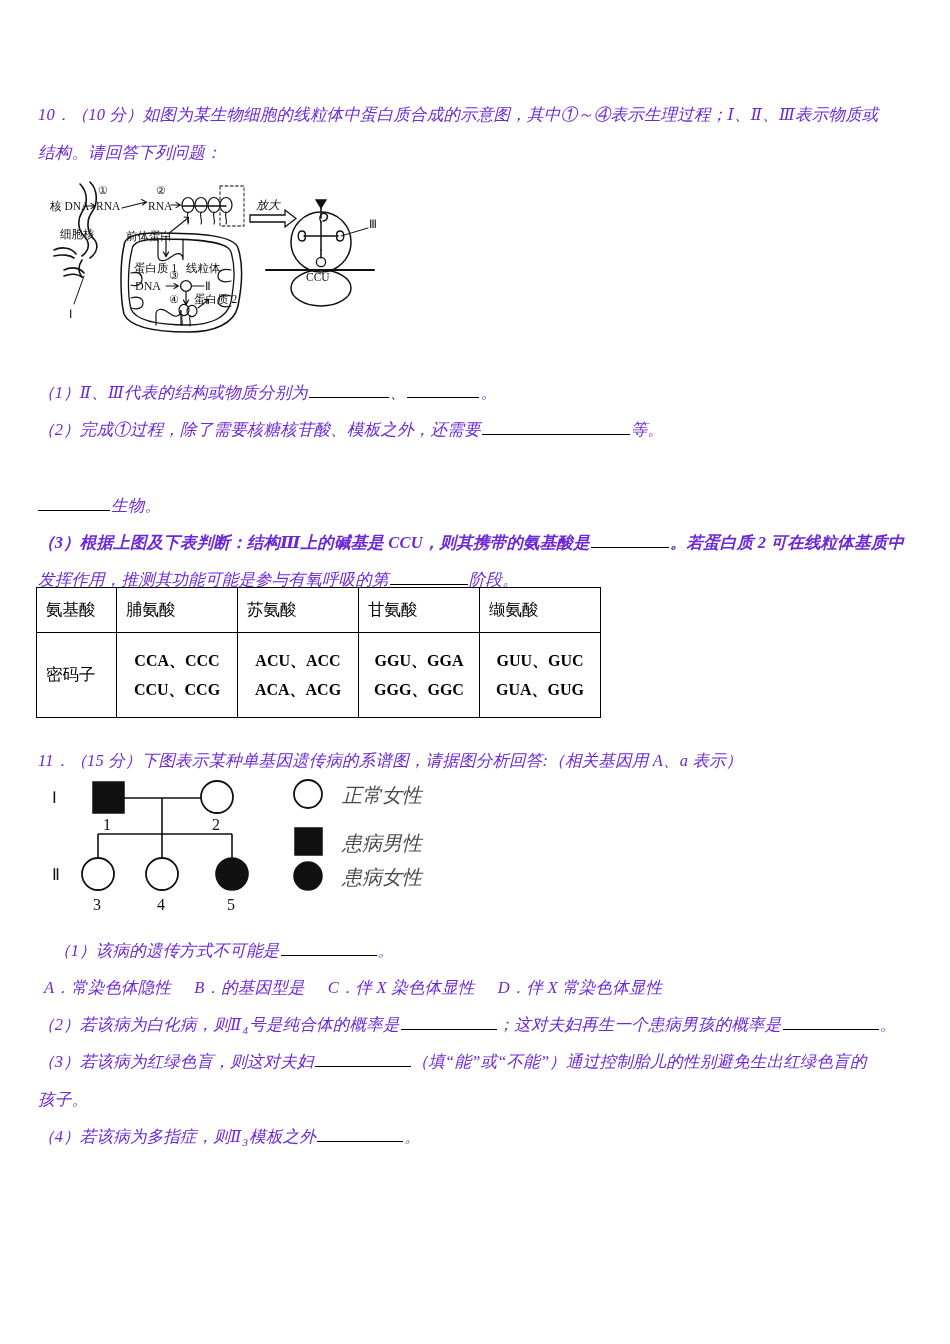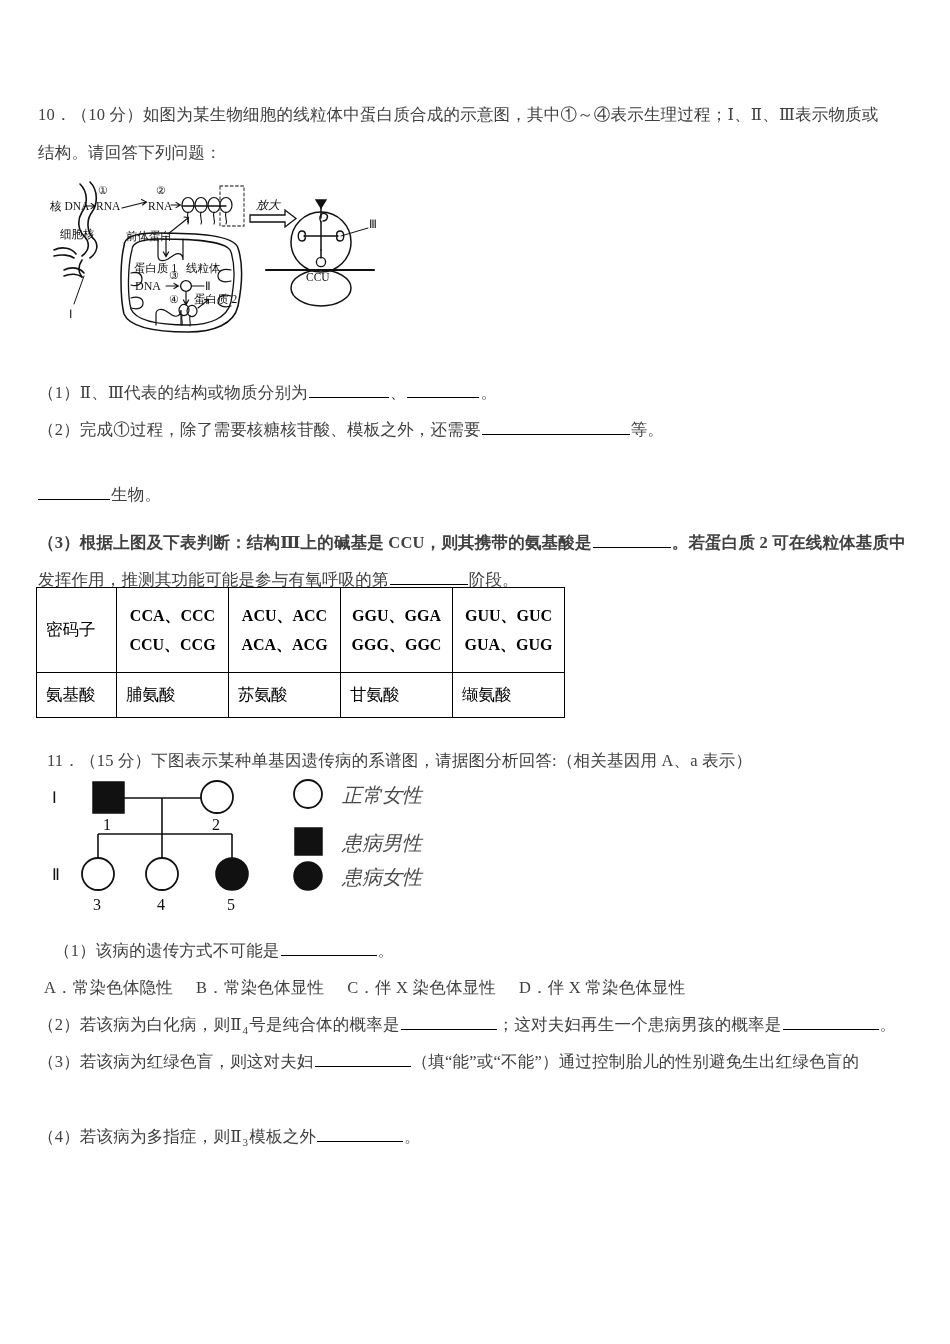--- a/index.html
+++ b/index.html
@@ -20,22 +20,23 @@
     left: 0; top: 0;
     width: 950px;
     height: 1344px;
   }
   .block {
     position: absolute;
   }
   .q-text {
     font-size: 16.5px;
     line-height: 38px;
-    color: #404040;
+    color: #6d28d9;
     letter-spacing: 0.2px;
+    font-style: italic;
   }
   .bold { font-weight: 700; }
   .fill {
     display: inline-block;
     border-bottom: 1.4px solid #000;
     vertical-align: baseline;
     height: 15px;
     margin: 0 1px;
   }
   .sub {
@@ -54,21 +55,21 @@
   
   #fig-protein-synthesis {
     left: 38px; top: 178px; width: 345px; height: 165px;
   }
   #fig-protein-synthesis svg { display: block; }
 
   
   #q10-sub1 { left: 38px; top: 374px; width: 880px; }
   #q10-sub2 { left: 38px; top: 411px; width: 880px; }
   #q10-sub3 { left: 38px; top: 449px; width: 888px; }
-  #q10-sub3b { left: 38px; top: 476px; width: 880px; }
+  #q10-sub3b { left: 38px; top: 487px; width: 880px; }
   #q10-sub4 { left: 38px; top: 524px; width: 888px; }
   #q10-sub4b { left: 38px; top: 561px; width: 880px; }
 
   
   #codon-table-wrap {
     left: 36px; top: 587px; width: 514px;
   }
   table.codon {
     border-collapse: collapse;
     width: 514px;
@@ -98,21 +99,21 @@
     font-weight: 700;
     text-align: center;
     line-height: 29px;
     font-family: "Liberation Serif", serif;
   }
   table.codon td.codons span { display: block; }
   .col-a { width: 70px; }
   .col-b { width: 111px; }
 
   
-  #q11-stem { left: 38px; top: 742px; width: 880px; margin-left: 9px; }
+  #q11-stem { left: 38px; top: 742px; width: 880px; }
 
   
   #fig-pedigree {
     left: 46px; top: 772px; width: 440px; height: 150px;
   }
   #fig-pedigree svg { display: block; }
 
   #q11-sub1 { left: 54px; top: 932px; width: 880px; }
   #q11-options { left: 34px; top: 969px; width: 880px; }
   #q11-sub2 { left: 38px; top: 1006px; width: 888px; }
@@ -252,45 +253,45 @@
     <span class="bold">（3）根据上图及下表判断：结构Ⅲ上的碱基是 CCU，则其携带的氨基酸是</span><span class="fill" style="width:78px"></span><span class="bold">。若蛋白质 2 可在线粒体基质中</span>
   </div>
   <div class="block q-text" id="q10-sub4b">
     <span>发挥作用，推测其功能可能是参与有氧呼吸的第</span><span class="fill" style="width:78px"></span><span>阶段。</span>
   </div>
 
   <div class="block" id="codon-table-wrap">
     <table class="codon">
       <tbody>
           <tr>
+        <td class="head col-a">氨基酸</td>
+        <td class="head col-b">脯氨酸</td>
+        <td class="head col-b">苏氨酸</td>
+        <td class="head col-b">甘氨酸</td>
+        <td class="head col-b">缬氨酸</td>
+      </tr>
+      <tr>
         <td class="rowlabel col-a">密码子</td>
         <td class="codons col-b">
           <span>CCA、CCC</span>
           <span>CCU、CCG</span>
         </td>
         <td class="codons col-b">
           <span>ACU、ACC</span>
           <span>ACA、ACG</span>
         </td>
         <td class="codons col-b">
           <span>GGU、GGA</span>
           <span>GGG、GGC</span>
         </td>
         <td class="codons col-b">
           <span>GUU、GUC</span>
           <span>GUA、GUG</span>
         </td>
       </tr>
-      <tr>
-        <td class="head col-a">氨基酸</td>
-        <td class="head col-b">脯氨酸</td>
-        <td class="head col-b">苏氨酸</td>
-        <td class="head col-b">甘氨酸</td>
-        <td class="head col-b">缬氨酸</td>
-      </tr>
     </tbody>
       </table>
   </div>
 
   <div class="block q-text" id="q11-stem">
     <span>11．（15 分）下图表示某种单基因遗传病的系谱图，请据图分析回答:（相关基因用 A、a 表示）</span>
   </div>
 
   <div class="block" id="fig-pedigree">
     <svg width="440" height="150" viewBox="0 0 440 150" xmlns="http://www.w3.org/2000/svg">
@@ -336,28 +337,31 @@
         <text x="296" y="112">患病女性</text>
       </g>
     </svg>
   </div>
 
   <div class="block q-text" id="q11-sub1">
     <span>（1）该病的遗传方式不可能是</span><span class="fill" style="width:96px"></span><span>。</span>
   </div>
 
   <div class="block q-text" id="q11-options">
-    <span class="opt">A．常染色体隐性</span><span class="opt">B．常染色体显性</span><span class="opt">C．伴 X 染色体显性</span><span class="opt">D．伴 X 常染色体显性</span>
+    <span class="opt">A．常染色体隐性</span><span class="opt">B．的基因型是</span><span class="opt">C．伴 X 染色体显性</span><span class="opt">D．伴 X 常染色体显性</span>
   </div>
 
   <div class="block q-text" id="q11-sub2">
     <span>（2）若该病为白化病，则Ⅱ</span><span class="sub">4</span><span>号是纯合体的概率是</span><span class="fill" style="width:96px"></span><span>；这对夫妇再生一个患病男孩的概率是</span><span class="fill" style="width:96px"></span><span>。</span>
   </div>
 
   <div class="block q-text" id="q11-sub3">
     <span>（3）若该病为红绿色盲，则这对夫妇</span><span class="fill" style="width:96px"></span><span>（填“能”或“不能”）通过控制胎儿的性别避免生出红绿色盲的</span>
   </div>
+  <div class="block q-text" id="q11-sub3b">
+    <span>孩子。</span>
+  </div>
 
   <div class="block q-text" id="q11-sub4">
     <span>（4）若该病为多指症，则Ⅱ</span><span class="sub">3</span><span>模板之外</span><span class="fill" style="width:86px"></span><span>。</span>
   </div>
 
 </div>
 
 </body></html>

